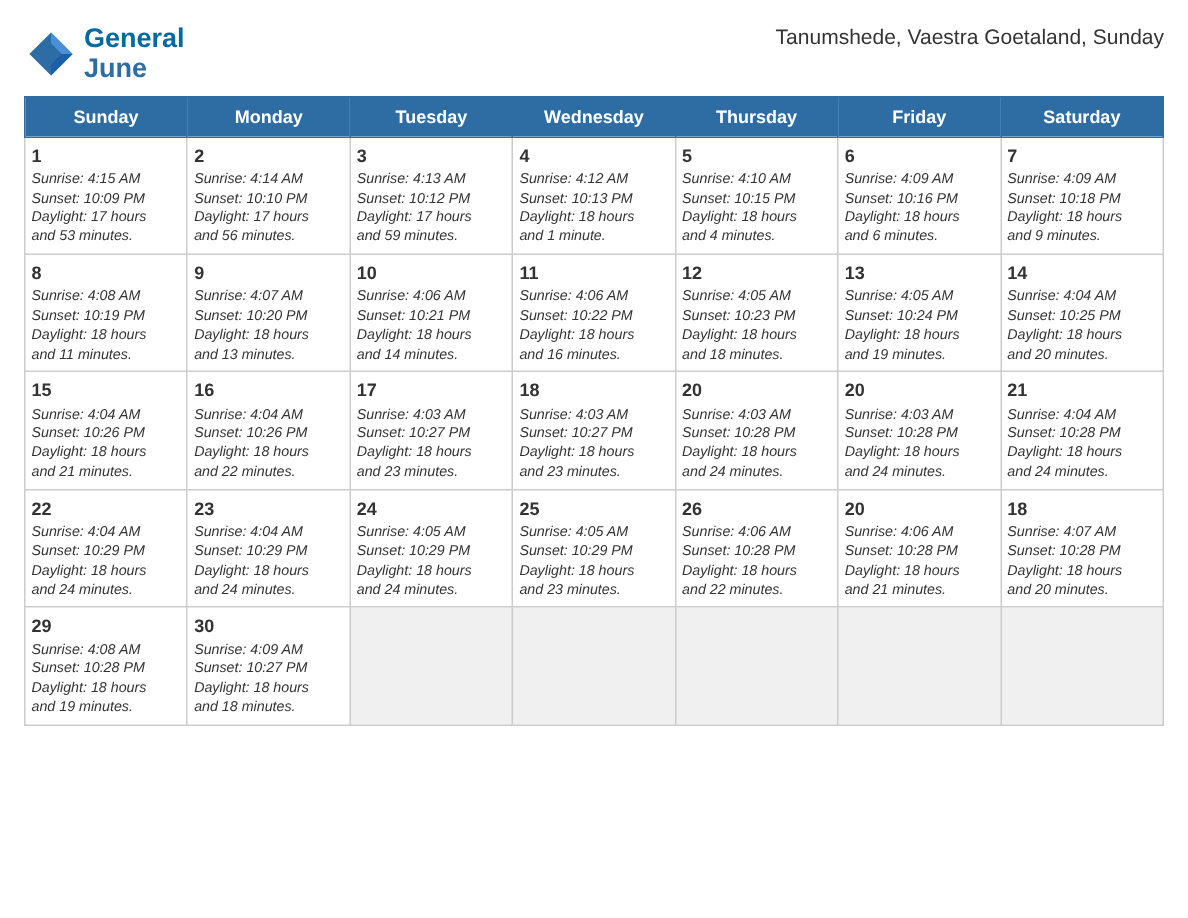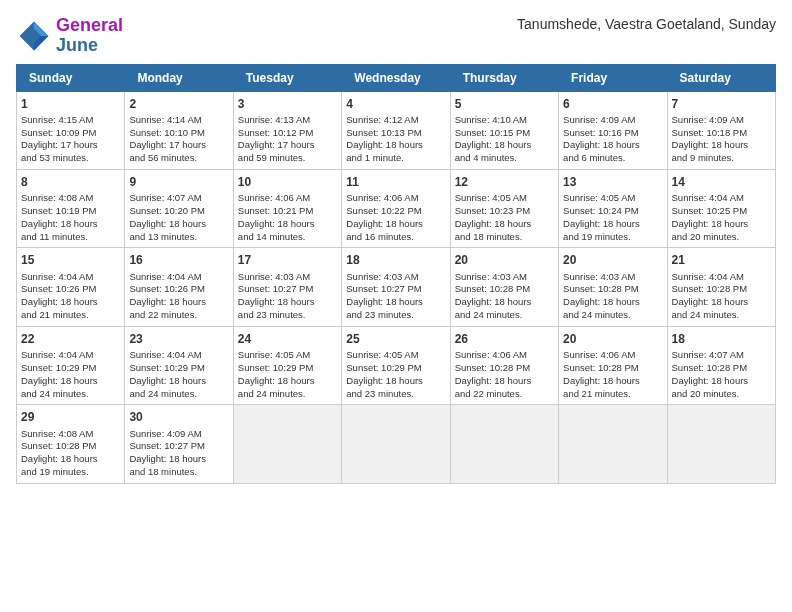--- a/index.html
+++ b/index.html
@@ -21,21 +21,21 @@
       align-items: center;
       gap: 4px;
     }
     .logo-text {
       font-size: 18px;
       font-weight: bold;
       color: #333;
       line-height: 1.1;
     }
     .logo-text span {
-      color: #a21caf;
+      color: #0369a1;
     }
     .logo-icon {
       width: 36px;
       height: 36px;
     }
     .title-area {
       text-align: right;
     }
     .month-year {
       font-size: 32px;
@@ -48,21 +48,21 @@
     }
     .calendar {
       width: 100%;
       border-collapse: collapse;
       font-size: 10px;
     }
     .calendar th {
       background-color: #2e6da4;
       color: #fff;
       padding: 6px 12px;
-      text-align: left;
+      text-align: center;
       font-size: 12px;
       font-weight: bold;
       border: 1px solid #2e6da4;
     }
     .calendar td {
       vertical-align: top;
       padding: 4px;
       border: 1px solid #ccc;
       width: calc(100% / 7);
       min-height: 80px;
@@ -78,20 +78,21 @@
     }
     .day-num {
       font-size: 12px;
       font-weight: bold;
       display: block;
       margin-bottom: 2px;
     }
     .day-info {
       font-size: 9.5px;
       color: #333;
+      font-style: italic;
     }
   </style>
 </head>
 <body>
 
 <div class="header-area">
   <div class="logo">
     <svg class="logo-icon" viewBox="0 0 40 40">
       <polygon points="20,4 36,20 20,36 4,20" fill="#2e6da4"></polygon>
       <polygon points="20,4 36,20 28,20 20,12" fill="#4a90d9"></polygon>

